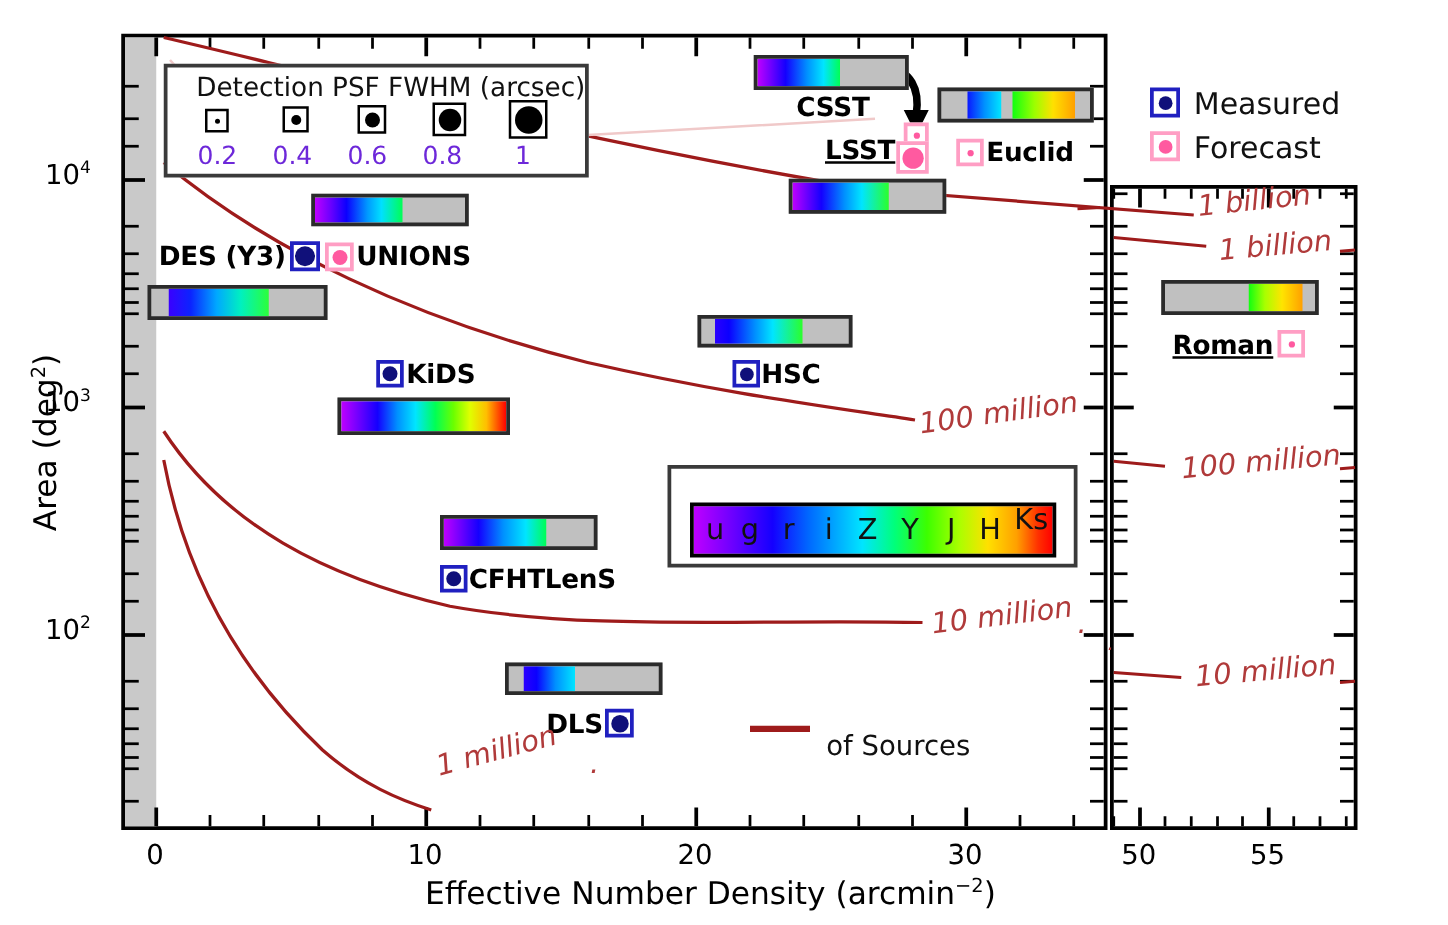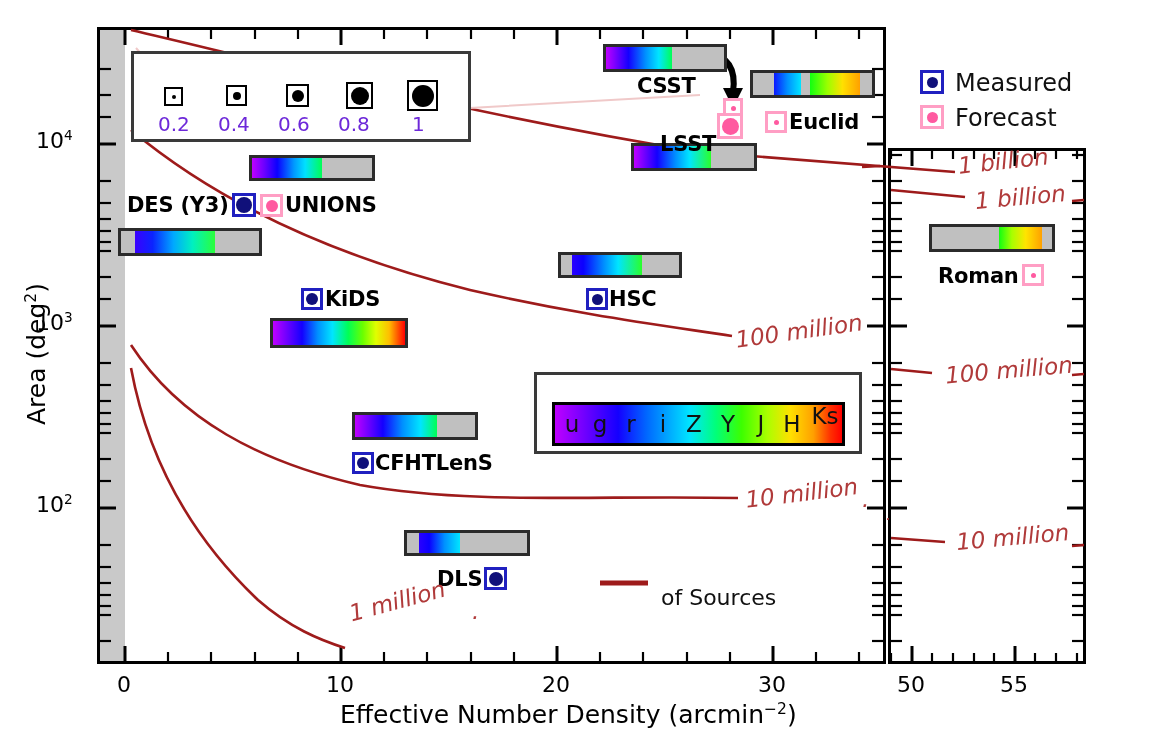--- a/index.html
+++ b/index.html
@@ -396,39 +396,40 @@
     <span class="dot meas" style="width:14px;height:14px;"></span>
   </div>
 
   <div class="mk meas" style="left:586px;top:288px;width:22px;height:22px;">
     <span class="dot meas" style="width:11px;height:11px;"></span>
   </div>
   <div class="slabel" style="left:609px;top:287px;">HSC</div>
 
   <div class="slabel" style="left:637px;top:74px;">CSST</div>
 
-  <div class="slabel" style="left:660px;top:132px;">LSST</div>
+  <div class="slabel" style="left:660px;top:108px;text-decoration:underline;">LSST</div>
   <div class="mk fore" style="left:723px;top:98px;width:20px;height:20px;">
     <span class="dot fore" style="width:5px;height:5px;"></span>
   </div>
   <div class="mk fore" style="left:717px;top:113px;width:26px;height:26px;">
     <span class="dot fore" style="width:17px;height:17px;"></span>
   </div>
 
   <div class="mk fore" style="left:765px;top:111px;width:22px;height:22px;">
     <span class="dot fore" style="width:5px;height:5px;"></span>
   </div>
   <div class="slabel" style="left:789px;top:110px;">Euclid</div>
 
-  <div class="slabel" style="left:938px;top:264px;">Roman</div>
+  <div class="slabel" style="left:938px;top:264px;text-decoration:underline;">Roman</div>
   <div class="mk fore" style="left:1022px;top:264px;width:22px;height:22px;">
     <span class="dot fore" style="width:5px;height:5px;"></span>
   </div>
 
   <div class="lbox" style="left:131px;top:51px;width:340px;height:91px;"></div>
+  <div class="ltitle" style="left:157px;top:58px;">Detection PSF FWHM (arcsec)</div>
 
   <div class="psfbox" style="left:164px;top:87px;width:19px;height:19px;">
     <span class="psfdot" style="width:4px;height:4px;"></span>
     </div>
   <div class="psfbox" style="left:226px;top:85px;width:21px;height:21px;">
     <span class="psfdot" style="width:8px;height:8px;"></span>
     </div>
   <div class="psfbox" style="left:286px;top:84px;width:23px;height:23px;">
     <span class="psfdot" style="width:12px;height:12px;"></span>
     </div>

